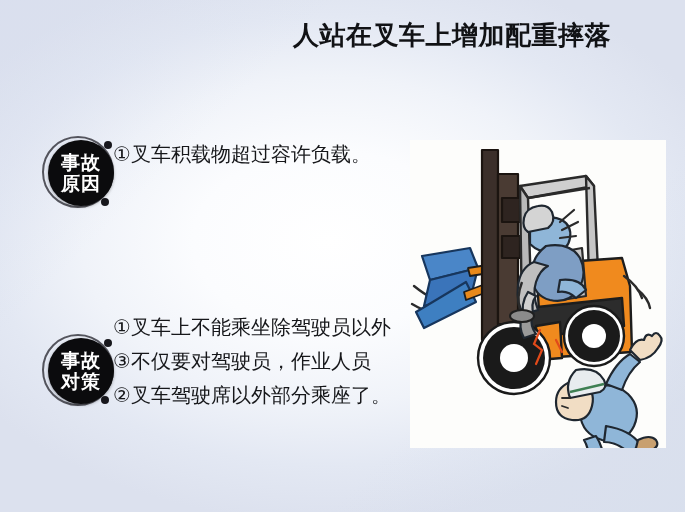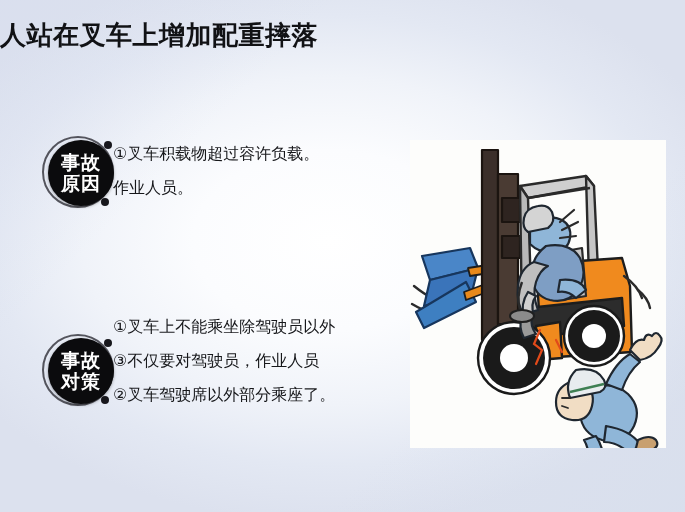--- a/index.html
+++ b/index.html
@@ -37,21 +37,21 @@
         rgba(214,222,236,0.55) 100%);
     pointer-events: none;
   }
 
   
   .title {
     position: absolute;
     top: 18px;
     left: 0;
     width: 611px;
-    text-align: left;
+    text-align: right;
     font-size: 26px;
     font-weight: bold;
     color: #111215;
     letter-spacing: 0.5px;
     z-index: 4;
   }
 
   
   .badge {
     position: absolute;
@@ -103,21 +103,21 @@
   .badge-dot.bottom { right: 11px; bottom: 8px; }
 
   #badge-cause { left: 42px; top: 136px; }
   #badge-measure { left: 42px; top: 334px; }
 
   
   .textblock {
     position: absolute;
     z-index: 4;
     color: #16171a;
-    font-size: 16px;
+    font-size: 20px;
     line-height: 34px;
     white-space: nowrap;
   }
   #cause-text { left: 113px; top: 137px; }
   #measure-text { left: 113px; top: 286px; margin-top: 24px; }
   .textblock p { margin: 0; }
 
   
   #illustration {
     position: absolute;
@@ -143,21 +143,20 @@
     <div class="badge-dot top"></div>
     <div class="badge-dot bottom"></div>
     <div class="badge-disc">
       <span>事故</span>
       <span>原因</span>
     </div>
   </div>
 
   <div class="textblock" id="cause-text">
     <p>①叉车积载物超过容许负载。</p>
-    <p>作业人员。</p>
   </div>
 
   <div class="badge" id="badge-measure">
     <div class="badge-ring"></div>
     <div class="badge-dot top"></div>
     <div class="badge-dot bottom"></div>
     <div class="badge-disc">
       <span>事故</span>
       <span>对策</span>
     </div>

